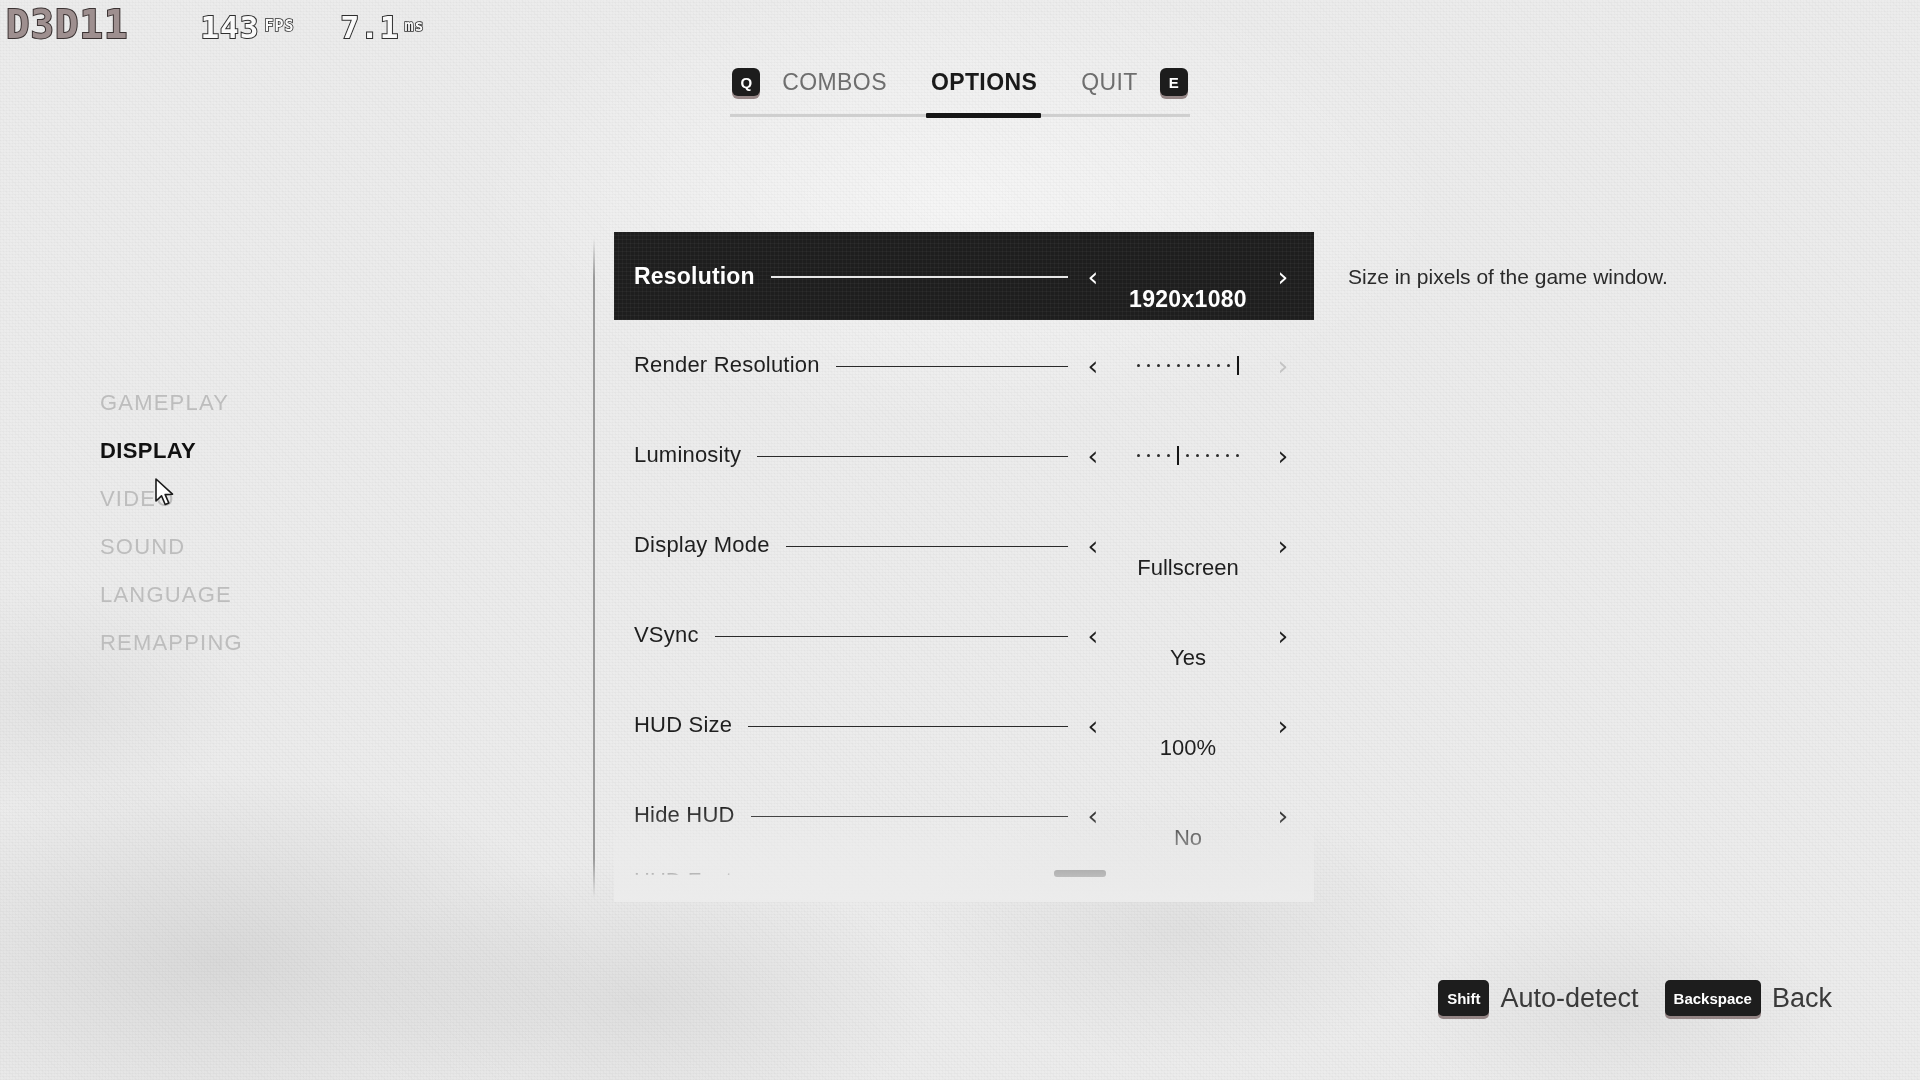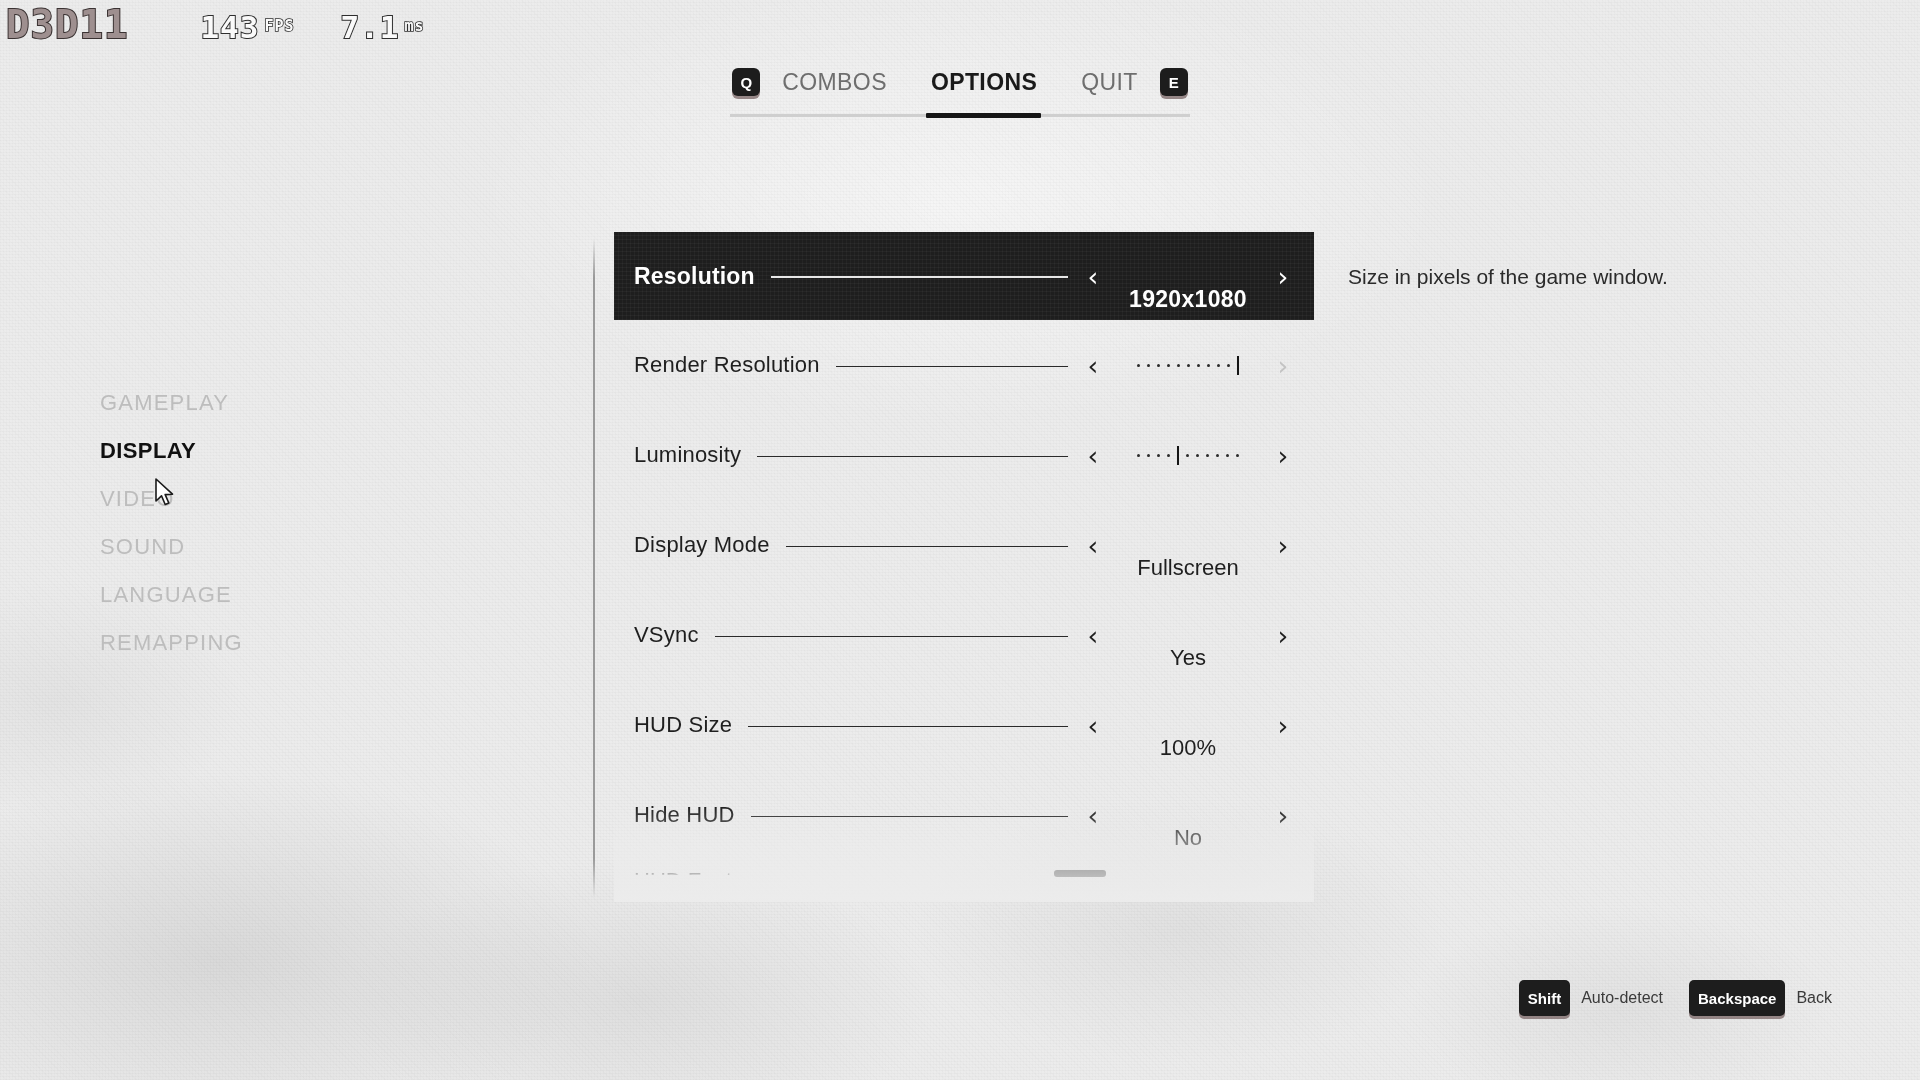--- a/index.html
+++ b/index.html
@@ -343,21 +343,21 @@
     align-items: center;
     gap: 11px;
   }
   .keycap.hint-cap {
     height: 36px;
     padding: 0 9px;
     font-size: 15px;
     border-radius: 5px;
   }
   .hint-label {
-    font-size: 16px;
+    font-size: 27px;
     color: #3a3a3a;
     white-space: nowrap;
   }
 
   
   #cursor {
     position: absolute;
     left: 155px;
     top: 478px;
     z-index: 40;

